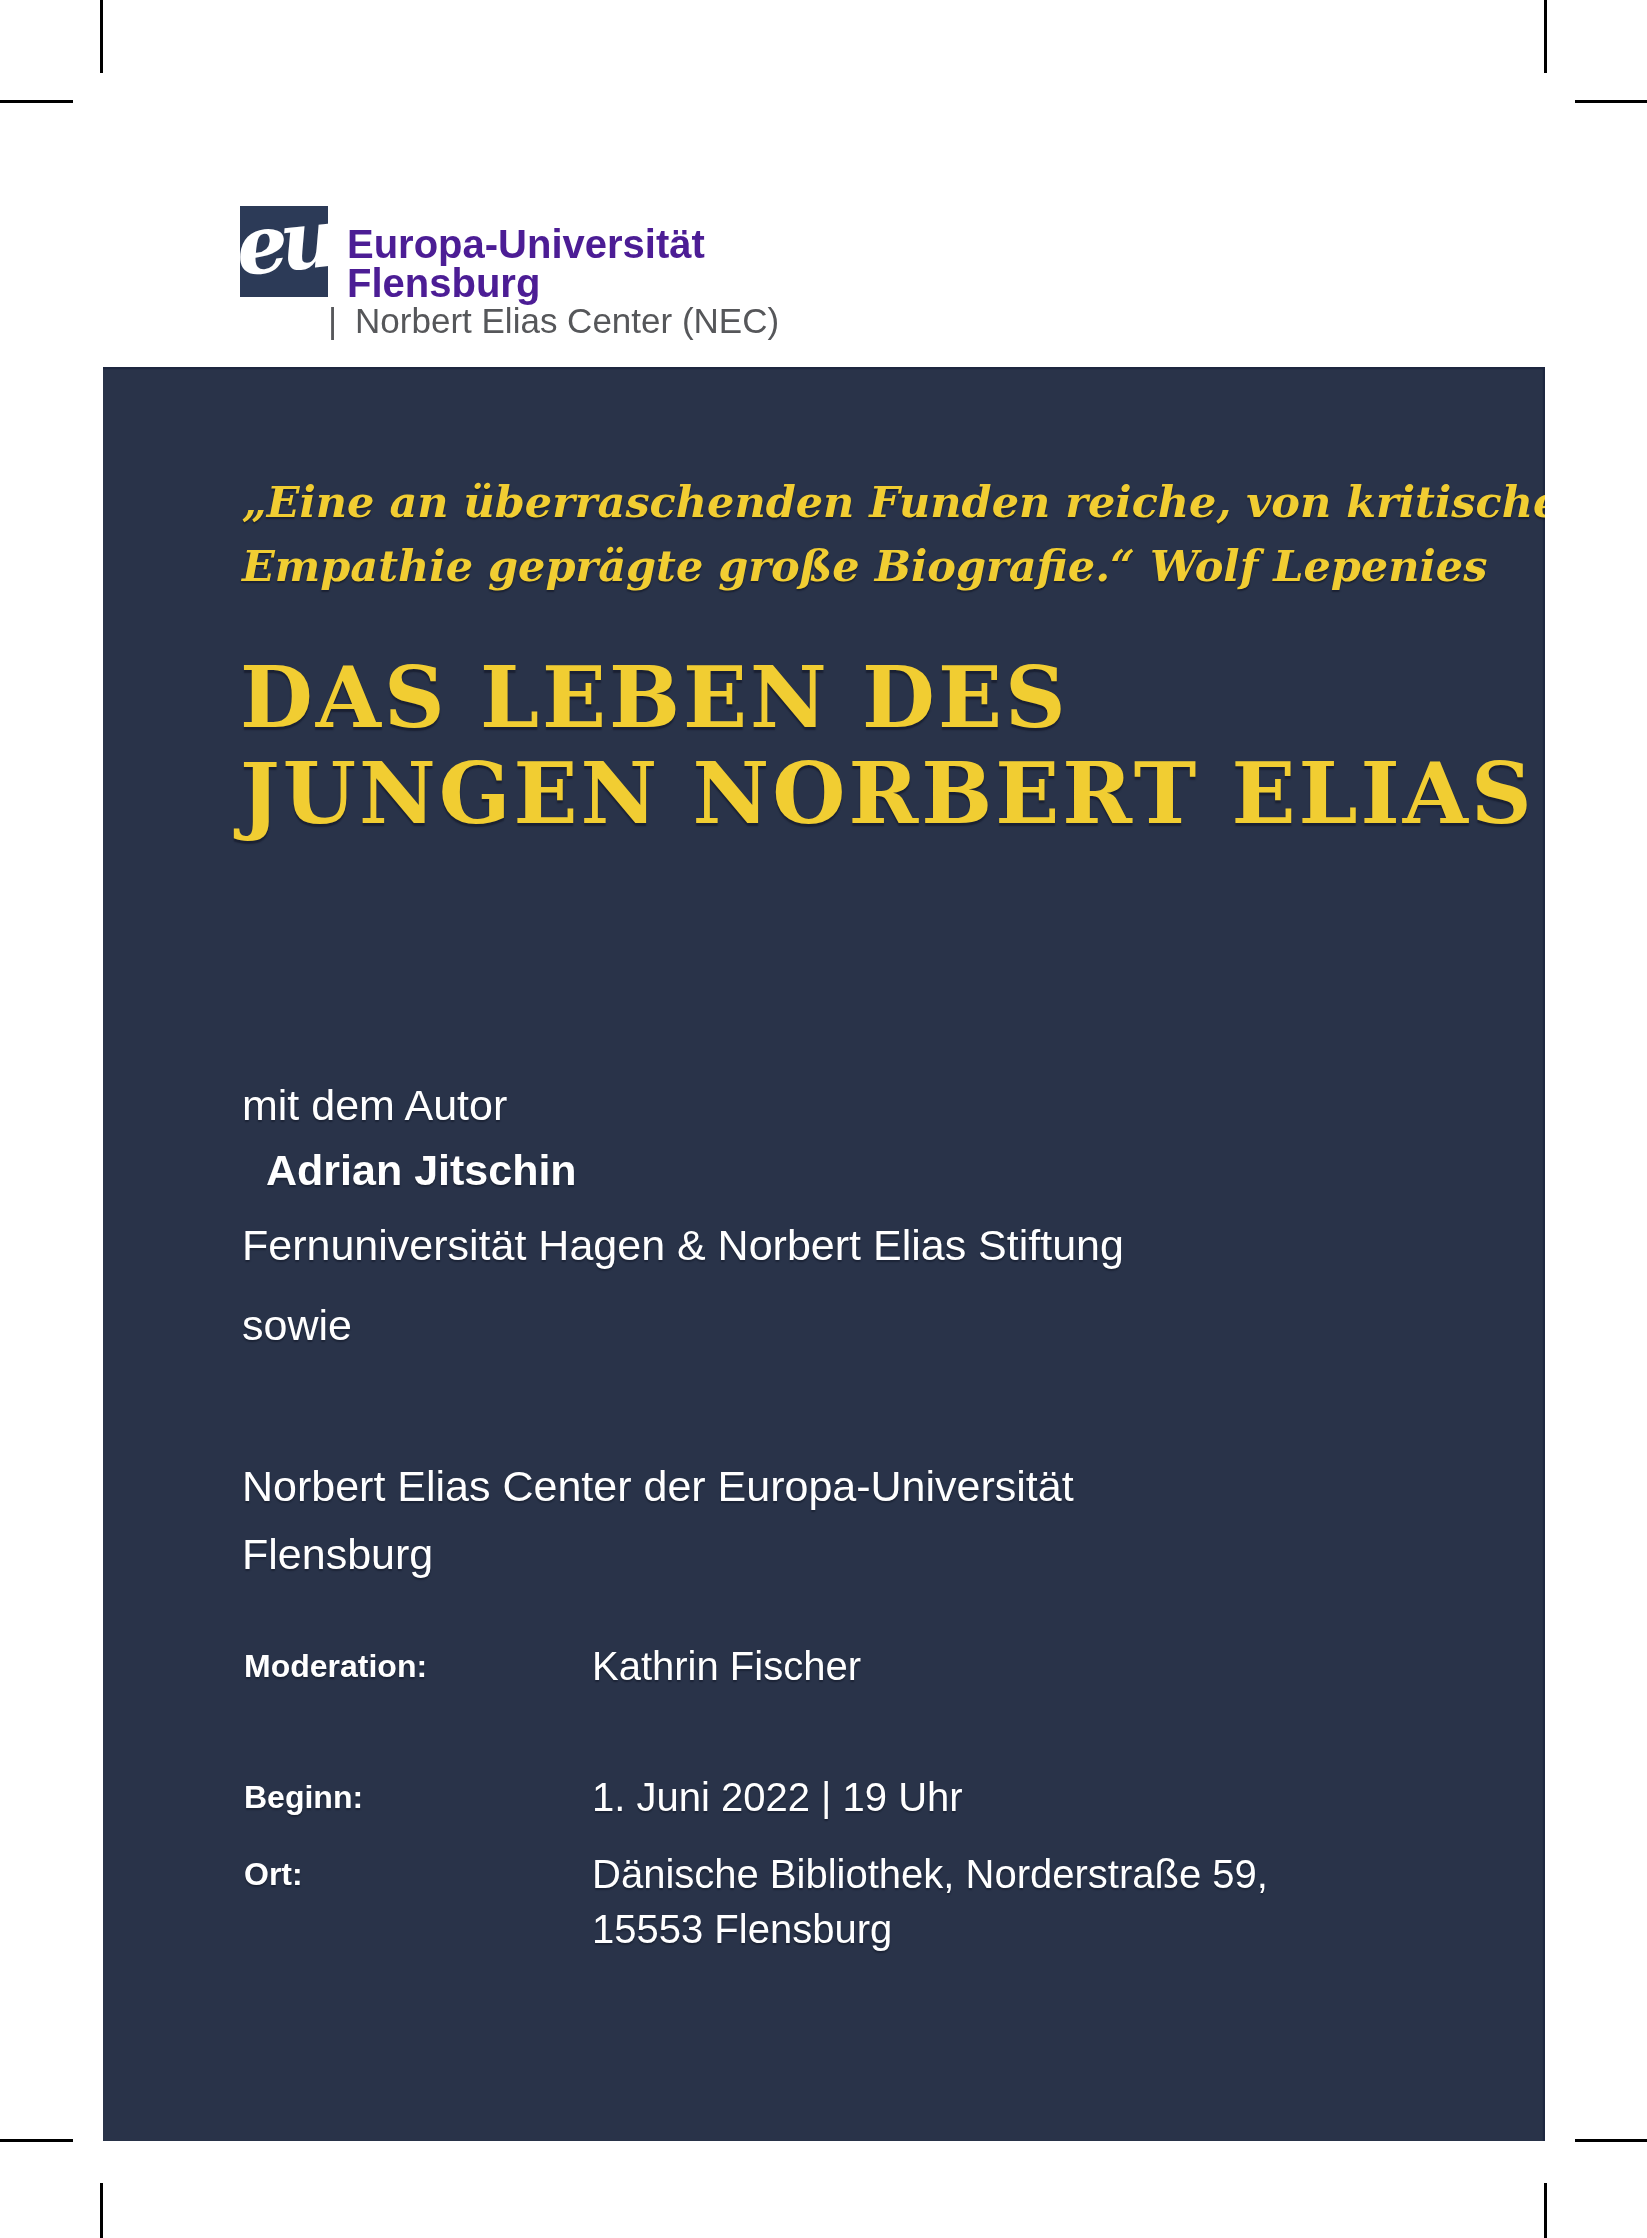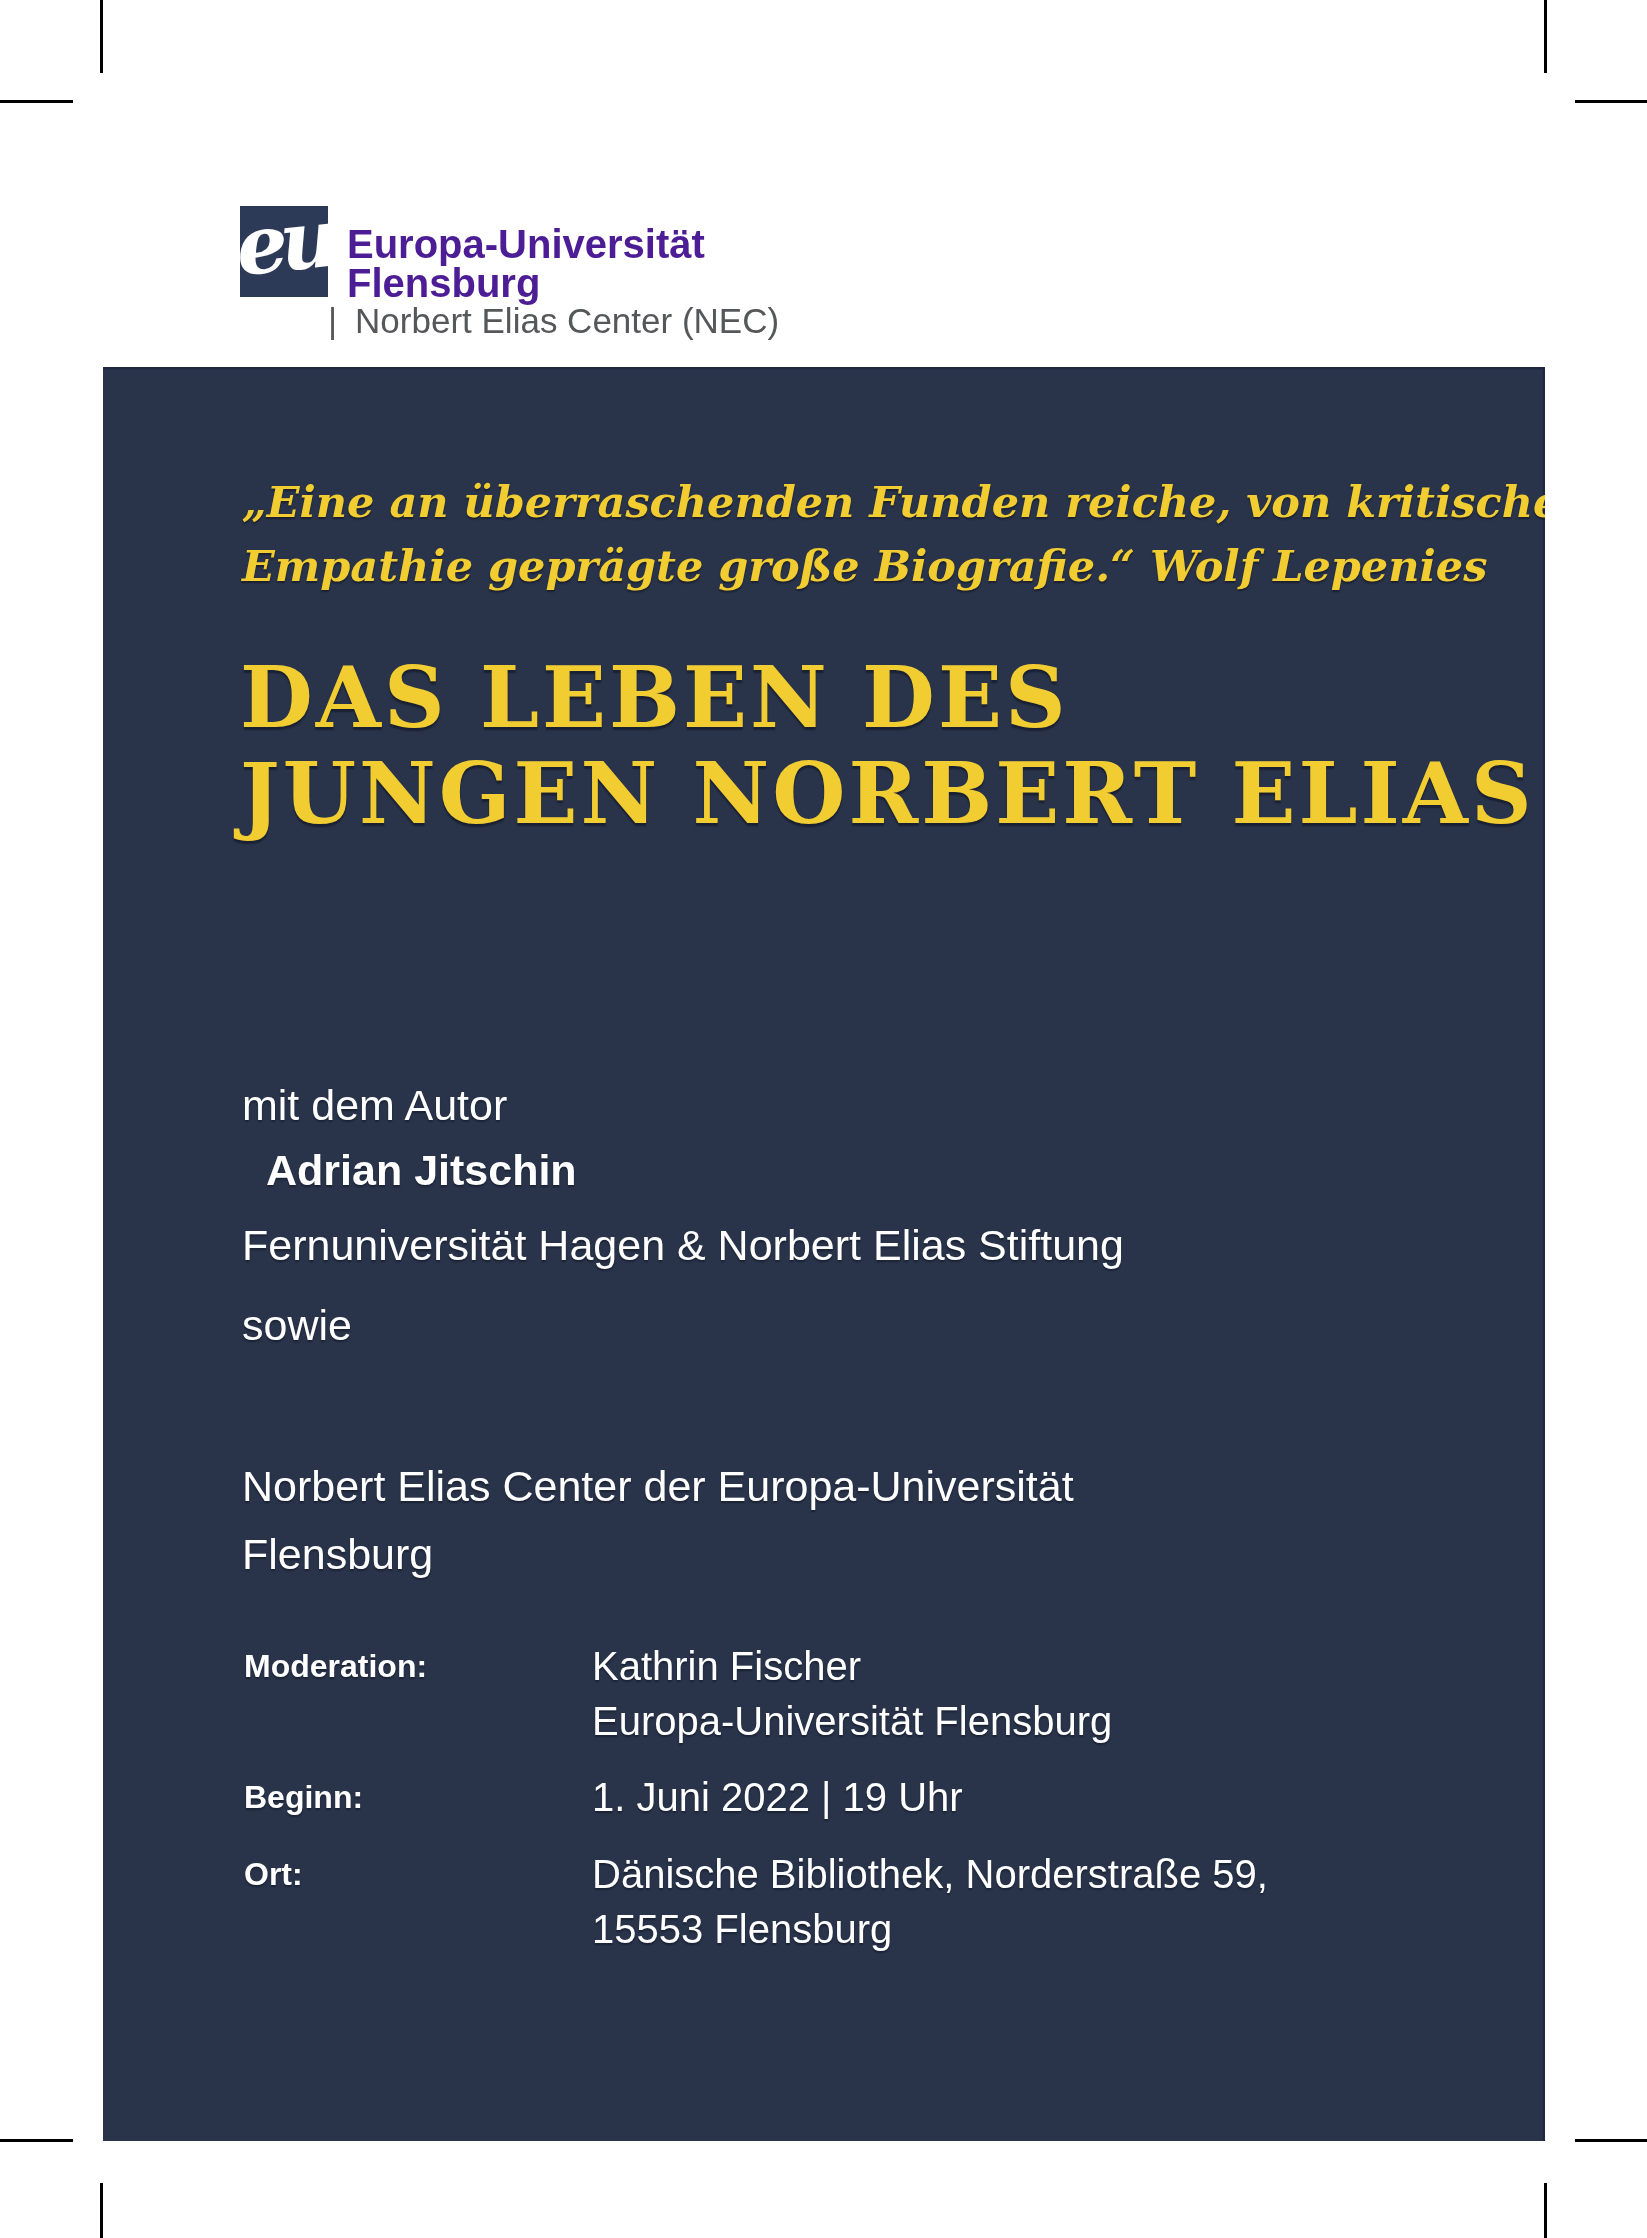--- a/index.html
+++ b/index.html
@@ -143,21 +143,20 @@
 
   <div class="abs bodyline white" style="top:714px;">mit dem Autor</div>
   <div class="abs bodyline white bold" style="top:779px;">Adrian Jitschin</div>
   <div class="abs bodyline white" style="top:854px;">Fernuniversität Hagen &amp; Norbert Elias Stiftung</div>
   <div class="abs bodyline white" style="top:934px;">sowie</div>
   <div class="abs bodyline white" style="top:1095px;">Norbert Elias Center der Europa-Universität</div>
   <div class="abs bodyline white" style="top:1163px;">Flensburg</div>
 
   <div class="abs info-label white" style="top:1275px;">Moderation:</div>
   <div class="abs info-value white" style="top:1275px;">Kathrin Fischer</div>
-  <div class="abs info-value white" style="top:1330px;">Europa-Universität Flensburg</div>
 
   <div class="abs info-label white" style="top:1406px;">Beginn:</div>
   <div class="abs info-value white" style="top:1406px;">1. Juni 2022 | 19 Uhr</div>
 
   <div class="abs info-label white" style="top:1483px;">Ort:</div>
   <div class="abs info-value white" style="top:1483px;">Dänische Bibliothek, Norderstraße 59,</div>
   <div class="abs info-value white" style="top:1538px;">15553 Flensburg</div>
 
 </div>
 

